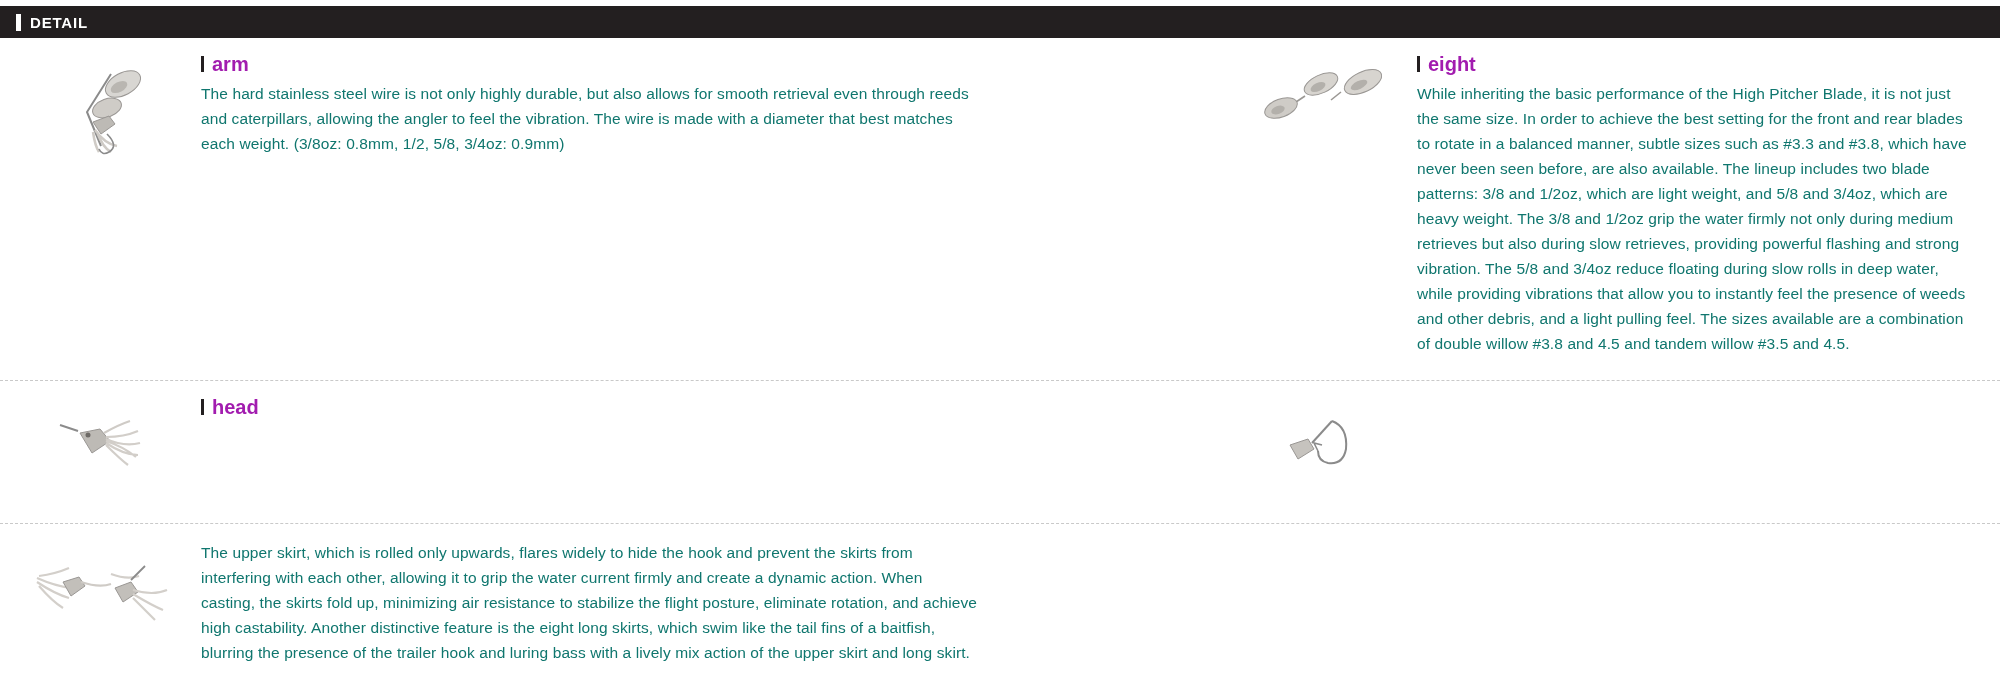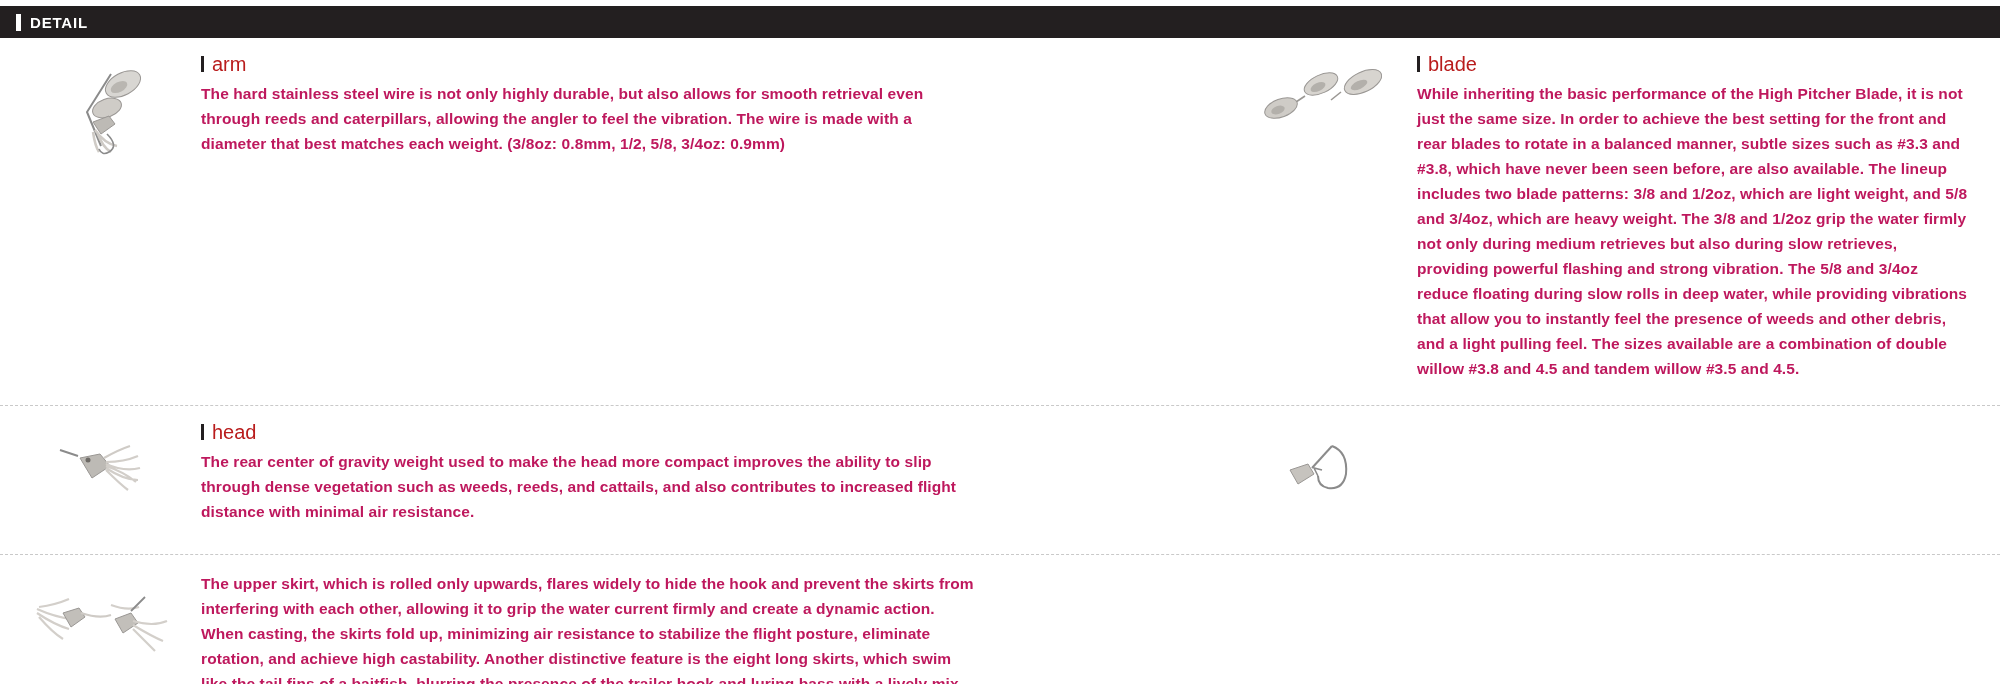--- a/index.html
+++ b/index.html
@@ -80,41 +80,40 @@
 
   .textcol {
     padding-top: 16px;
     padding-right: 30px;
   }
   .textcol.wide  { width: 780px; }
   .textcol.wider { width: 770px; }
 
   .sec-title {
     font-size: 20px;
-    font-weight: normal;
+    font-weight: bold;
     margin: 0 0 7px 0;
-    color: #b91c1c;
+    color: #a21caf;
     display: flex;
     align-items: center;
     line-height: 1;
   }
   .sec-title .tick {
     display: inline-block;
     width: 3px;
     height: 16px;
     background: #231f20;
     margin-right: 8px;
   }
   .body-text {
     font-size: 15.5px;
     line-height: 25px;
-    color: #be185d;
+    color: #0f766e;
     margin: 0;
     letter-spacing: 0.1px;
-    font-weight: bold;
   }
 
   
   svg { display: block; }
 </style>
 </head>
 <body>
 
 <div class="page">
 
@@ -162,21 +161,21 @@
             <ellipse cx="76" cy="24" rx="18" ry="9" transform="rotate(-25 76 24)" fill="#d7d4cf" stroke="#9a9794" stroke-width="1"></ellipse>
             <ellipse cx="73" cy="27" rx="8" ry="4" transform="rotate(-25 73 27)" fill="#b3b0ab"></ellipse>
             <path d="M96 32 L86 40 M60 36 L48 44" fill="none" stroke="#9b9894" stroke-width="1.6"></path>
             <ellipse cx="36" cy="48" rx="17" ry="9" transform="rotate(-20 36 48)" fill="#cfccc7" stroke="#9a9794" stroke-width="1"></ellipse>
             <ellipse cx="33" cy="50" rx="7" ry="4" transform="rotate(-20 33 50)" fill="#b3b0ab"></ellipse>
           </svg>
         </div>
         <div class="textcol wider">
           <h3 class="sec-title">
             <span class="tick"></span>
-            <span>blade</span>
+            <span>eight</span>
           </h3>
           <p class="body-text">While inheriting the basic performance of the High Pitcher Blade, it is not just the same size. In order to achieve the best setting for the front and rear blades to rotate in a balanced manner, subtle sizes such as #3.3 and #3.8, which have never been seen before, are also available. The lineup includes two blade patterns: 3/8 and 1/2oz, which are light weight, and 5/8 and 3/4oz, which are heavy weight. The 3/8 and 1/2oz grip the water firmly not only during medium retrieves but also during slow retrieves, providing powerful flashing and strong vibration. The
 5/8 and 3/4oz reduce floating during slow rolls in deep water, while providing vibrations that allow you to instantly feel the presence of weeds and other debris, and a light pulling feel. The sizes available are a combination of double willow #3.8 and 4.5 and tandem willow #3.5 and 4.5.</p>
         </div>
       </div>
     </div>
 
     <div class="row divided" style="margin-top:24px;">
 
       <div class="cell left">
@@ -187,21 +186,20 @@
             <path d="M62 36 q18 8 34 4 M62 40 q18 12 32 12 M62 34 q18 0 32 -6 M62 38 q18 6 30 16 M62 42 q14 14 22 20" fill="none" stroke="#d2cec9" stroke-width="2.2"></path>
             <path d="M60 30 q14 -8 26 -12" fill="none" stroke="#cfcbc6" stroke-width="2.2"></path>
             <path d="M34 28 L16 22" fill="none" stroke="#8b8b8b" stroke-width="2"></path>
           </svg>
         </div>
         <div class="textcol wide">
           <h3 class="sec-title">
             <span class="tick"></span>
             <span>head</span>
           </h3>
-          <p class="body-text">The rear center of gravity weight used to make the head more compact improves the ability to slip through dense vegetation such as weeds, reeds, and cattails, and also contributes to increased flight distance with minimal air resistance.</p>
         </div>
       </div>
 
       <div class="cell right">
         <div class="thumb">
           <svg width="120" height="90" viewBox="0 0 120 90" aria-hidden="true">
             <path d="M30 42 l18 -6 6 10 -16 10 z" fill="#c6c3be" stroke="#9a9794" stroke-width="1"></path>
             <path d="M52 40 L72 18" fill="none" stroke="#8b8b8b" stroke-width="2"></path>
             <path d="M72 18 q16 6 14 28 q-3 16 -18 14 q-10 -2 -10 -12" fill="none" stroke="#8b8b8b" stroke-width="2"></path>
             <path d="M58 48 l-4 -8 8 2" fill="none" stroke="#8b8b8b" stroke-width="1.6"></path>

